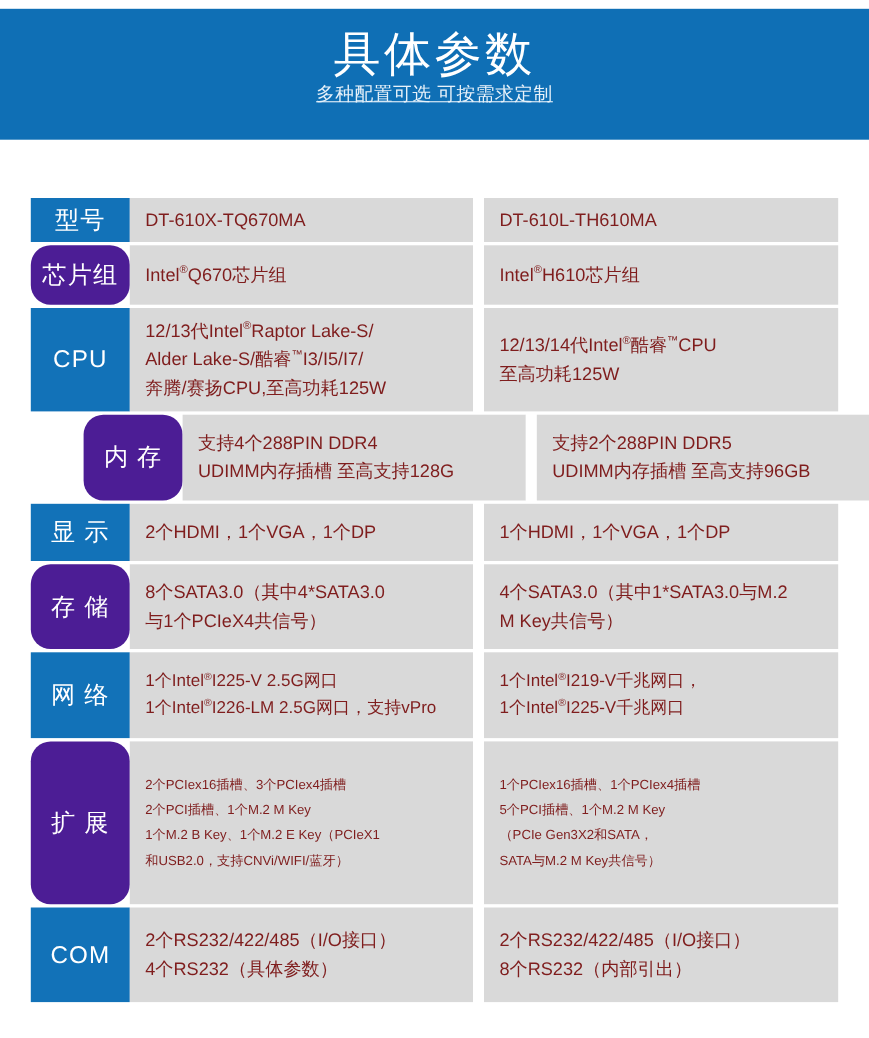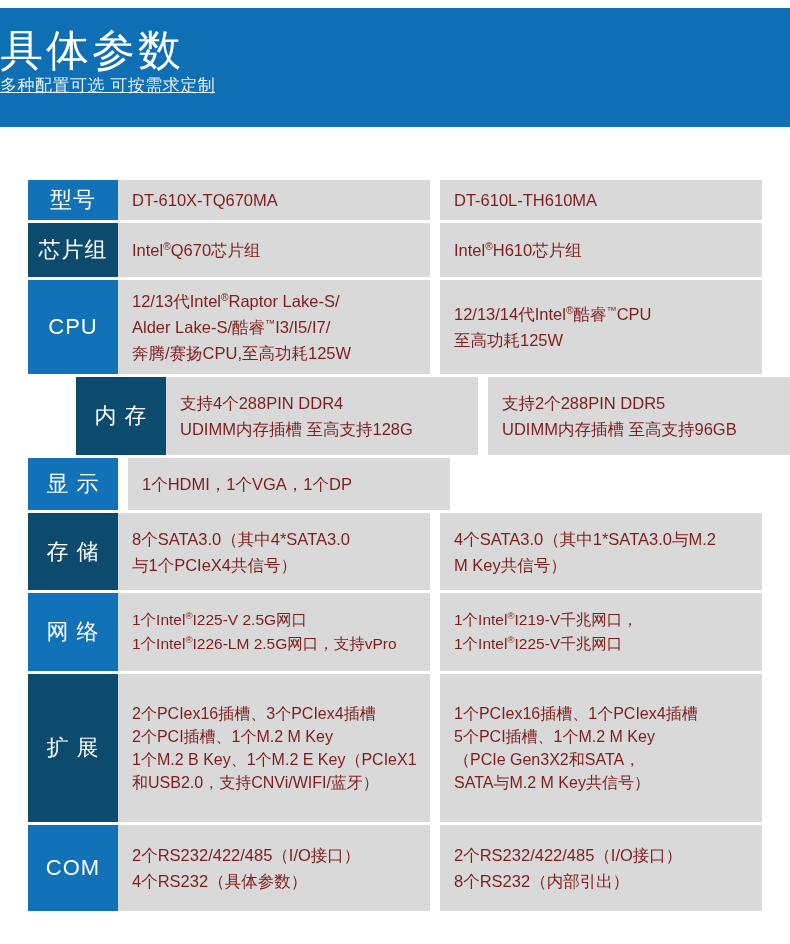--- a/index.html
+++ b/index.html
@@ -18,21 +18,21 @@
   }
 
   
   .banner {
     position: absolute;
     left: 0;
     top: 8px;
     width: 790px;
     height: 119px;
     background: #0f6fb5;
-    text-align: left;
+    text-align: center;
     overflow: hidden;
   }
   .banner-title {
     margin-top: 17px;
     font-size: 43px;
     line-height: 50px;
     color: #ffffff;
     letter-spacing: 3px;
     font-weight: 400;
   }
@@ -64,21 +64,21 @@
     width: 90px;
     background: #1272b8;
     color: #ffffff;
     display: flex;
     align-items: center;
     justify-content: center;
     font-size: 22px;
     letter-spacing: 1px;
     text-align: center;
   }
-  .spec-row.alt .cell-label { background: #0c4a6e; }
+  .spec-row.alt .cell-label { background: #4c1d95; border-radius: 18px; }
 
   .cell-val {
     background: #d9d9d9;
     color: #7f1d1d;
     display: flex;
     flex-direction: column;
     justify-content: center;
     font-size: 16.5px;
     line-height: 26px;
     padding: 13px 0 13px 14px;
@@ -89,21 +89,21 @@
     margin-left: 0px;
   }
   .gap-col { flex: 0 0 10px; width: 10px; background: #ffffff; }
   .cell-val.col-b {
     flex: 0 0 322px;
     width: 322px;
   }
   .cell-val .line { white-space: nowrap; }
 
   .cell-val.tight { font-size: 15.5px; line-height: 24px; }
-  .cell-val.tighter { font-size: 16px; line-height: 23px; }
+  .cell-val.tighter { font-size: 12px; line-height: 23px; }
 
   sup.reg { font-size: 0.62em; vertical-align: super; line-height: 0; }
 </style>
 </head>
 <body>
 
 <div id="page">
 
   <div class="banner">
     <div class="banner-title">具体参数</div>
@@ -151,20 +151,23 @@
           <span class="line">UDIMM内存插槽 至高支持128G</span>
         </div>
         <div class="gap-col"></div>
         <div class="cell-val col-b">
           <span class="line">支持2个288PIN DDR5</span>
           <span class="line">UDIMM内存插槽 至高支持96GB</span>
         </div>
       </div>
       <div class="spec-row" style="height: 52px;">
         <div class="cell-label">显 示</div>
+        <div class="cell-val col-a">
+          <span class="line">2个HDMI，1个VGA，1个DP</span>
+        </div>
         <div class="gap-col"></div>
         <div class="cell-val col-b">
           <span class="line">1个HDMI，1个VGA，1个DP</span>
         </div>
       </div>
       <div class="spec-row alt" style="height: 77px;">
         <div class="cell-label">存 储</div>
         <div class="cell-val col-a">
           <span class="line">8个SATA3.0（其中4*SATA3.0</span>
           <span class="line">与1个PCIeX4共信号）</span>

